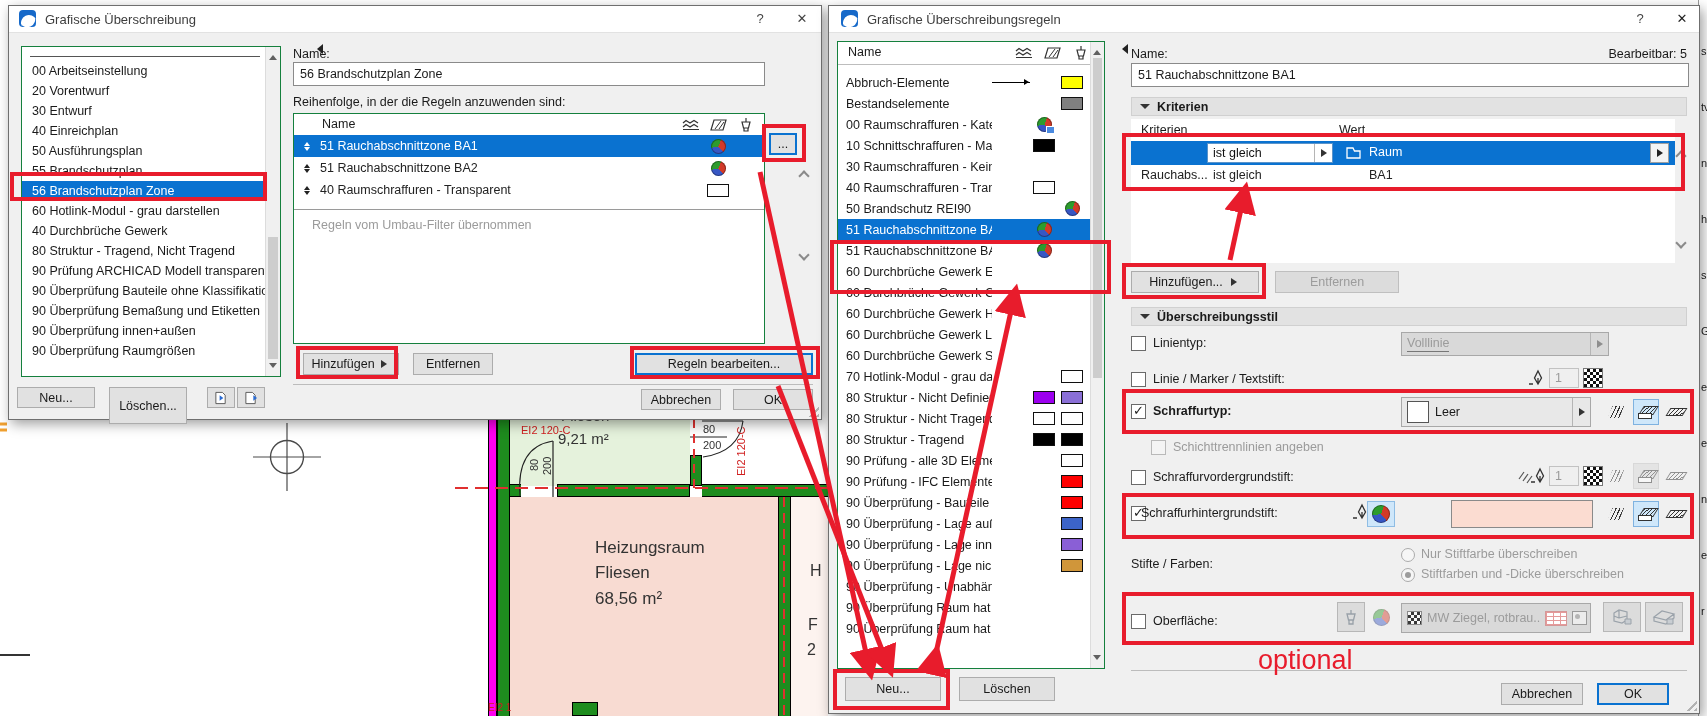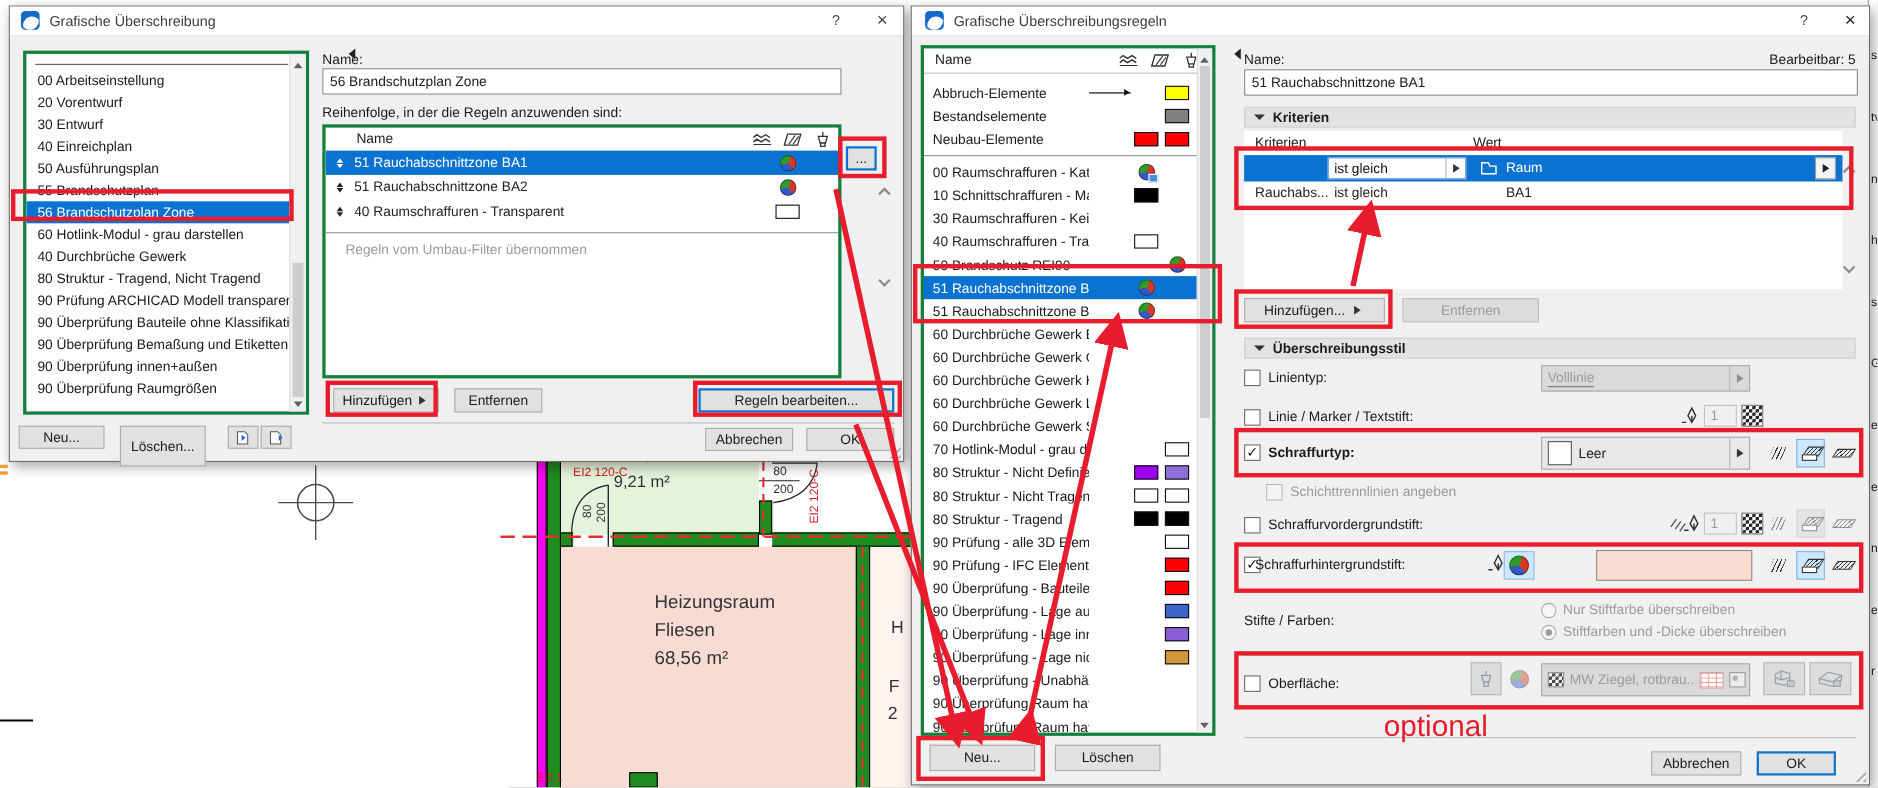--- a/index.html
+++ b/index.html
@@ -9,21 +9,21 @@
   .dlg{position:absolute;background:#f0f0f0;border:1px solid #6f6f6f;box-shadow:3px 4px 12px rgba(0,0,0,.38);z-index:10;}
   .titlebar{position:absolute;left:0;top:0;right:0;height:26px;background:#ffffff;border-bottom:1px solid #e2e2e2;}
   .dlgtitle{position:absolute;top:6px;font-size:13px;color:#3d3d3d;white-space:nowrap;}
   .logo{position:absolute;width:17px;height:17px;border-radius:4px;background:#1669c9;overflow:hidden;}
   .logo::after{content:'';position:absolute;left:2px;top:5px;width:16px;height:16px;border-radius:50%;background:#fff;box-shadow:inset -3px -3px 0 #1669c9;transform:rotate(20deg);}
   .wbtn{position:absolute;top:4px;width:22px;height:18px;text-align:center;font-size:13px;color:#444;line-height:18px;}
   
   .btn{position:absolute;background:#e1e1e1;border:1px solid #acacac;font-size:12.5px;color:#1a1a1a;display:flex;align-items:center;justify-content:center;box-sizing:border-box;white-space:nowrap;}
   .btn.dis{color:#9c9c9c;border-color:#bfbfbf;}
   .btn.foc{border:2px solid #0a72d0;}
-  .listbox{position:absolute;background:#fff;border:3px solid #15803d;box-sizing:border-box;overflow:hidden;padding-left:24px;}
+  .listbox{position:absolute;background:#fff;border:1px solid #15803d;box-sizing:border-box;overflow:hidden;padding-left:24px;}
   .sel{background:#0a72d0 !important;color:#fff !important;}
   .inputbox{position:absolute;background:#fff;border:1px solid #8a8a8a;box-sizing:border-box;display:flex;align-items:center;padding:0 6px;white-space:nowrap;overflow:hidden;}
   .lbl{position:absolute;white-space:nowrap;}
   .glbl{color:#9b9b9b;}
   .secbar{position:absolute;background:#e2e2e2;border:1px solid #d0d0d0;box-sizing:border-box;display:flex;align-items:center;font-weight:bold;font-size:12.5px;padding-left:8px;}
   .secbar::before{content:'';border:5px solid transparent;border-top-color:#333;margin-right:7px;margin-top:4px;}
   .chk{position:absolute;width:13px;height:13px;border:1px solid #6a6a6a;background:#fff;box-sizing:content-box;}
   .chk.dis{border-color:#b9b9b9;background:#f4f4f4;}
   .chk.on::after{content:'✓';position:absolute;left:1px;top:-2px;font-size:13px;font-weight:bold;color:#1d1d1d;}
   .rad{position:absolute;width:12px;height:12px;border-radius:50%;border:1px solid #ababab;background:#f6f6f6;}
@@ -344,30 +344,20 @@
             </span>
           </div>
           <div class="rrow">
             <span class="rlab">Bestandselemente</span>
             <span class="cell" style="width:38px;"></span>
             <span class="cell"></span>
             <span class="cell">
               <span class="swatch" style="background: rgb(128, 128, 128);"></span>
             </span>
           </div>
-          <div class="rrow sep-after">
-            <span class="rlab">Neubau-Elemente</span>
-            <span class="cell" style="width:38px;"></span>
-            <span class="cell">
-              <span class="swatch" style="background: rgb(255, 0, 0);"></span>
-            </span>
-            <span class="cell">
-              <span class="swatch" style="background: rgb(255, 0, 0);"></span>
-            </span>
-          </div>
           <div class="rrow">
             <span class="rlab">00 Raumschraffuren - Kateg...</span>
             <span class="cell" style="width:38px;"></span>
             <span class="cell">
               <span class="pie pie-stamp"></span>
             </span>
             <span class="cell"></span>
           </div>
           <div class="rrow">
             <span class="rlab">10 Schnittschraffuren - Massiv</span>
@@ -607,21 +597,21 @@
     <button class="btn dis" style="left:446px;top:265px;width:124px;height:22px;background:#dcdcdc;">
         <span>Entfernen</span>
       </button>
 
     <div class="secbar" style="left:302px;top:301px;width:556px;height:19px;">
         <span>Überschreibungsstil</span>
       </div>
 
     <span class="chk" style="left:302px;top:330px;"></span>
     <span class="lbl" style="left:324px;top:330px;">Linientyp:</span>
-    <span class="ddl dis" style="left:572px;top:326px;width:190px;height:24px;">
+    <span class="ddl dis" style="left:572px;top:326px;width:208px;height:24px;">
         <span style="border-bottom:1px solid #777;padding-bottom:1px;">Volllinie</span>
         <span class="dda"></span>
       </span>
 
     <span class="chk" style="left:302px;top:366px;"></span>
     <span class="lbl" style="left:324px;top:366px;">Linie / Marker / Textstift:</span>
     <svg class="abs" style="left:698px;top:363px;" width="18" height="18" viewBox="0 0 18 18">
         <path d="M2,15 h4 M11,2 l3.5,7 -3.5,6 -3.5,-6 z M11,9 v6" fill="none" stroke="#333" stroke-width="1.3"></path>
       </svg>
     <span class="numf" style="left:720px;top:362px;width:30px;height:20px;">

